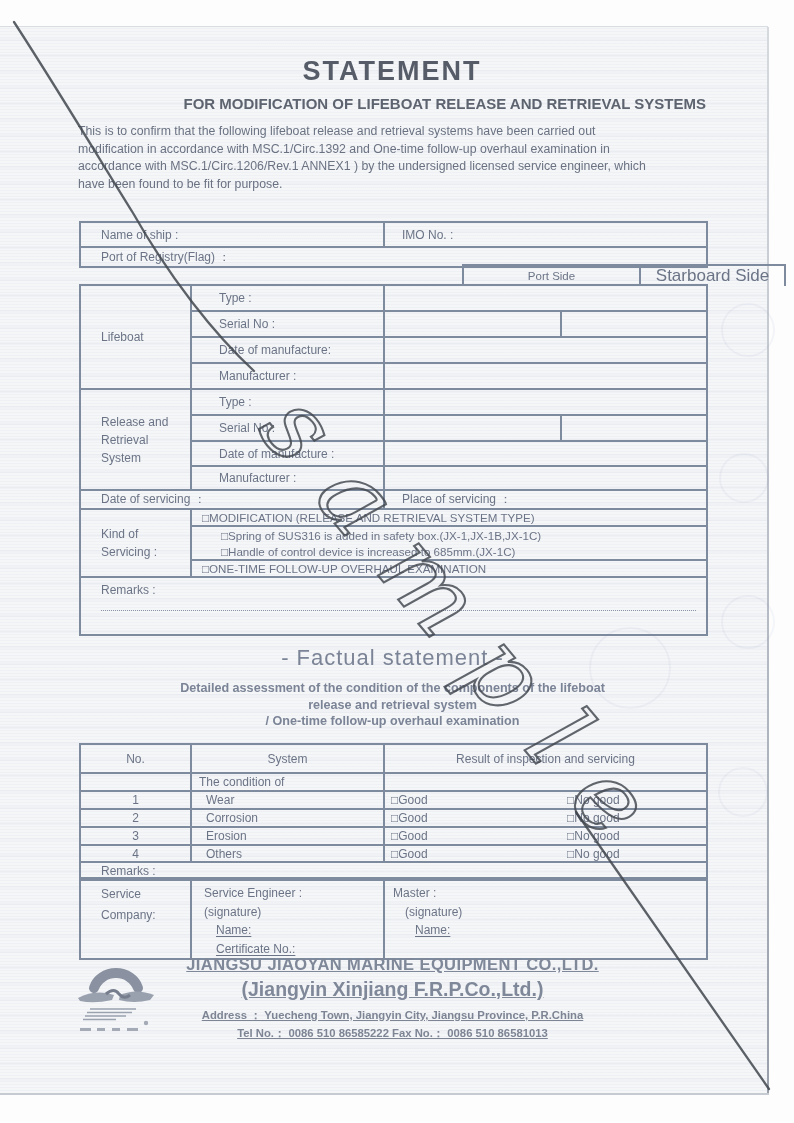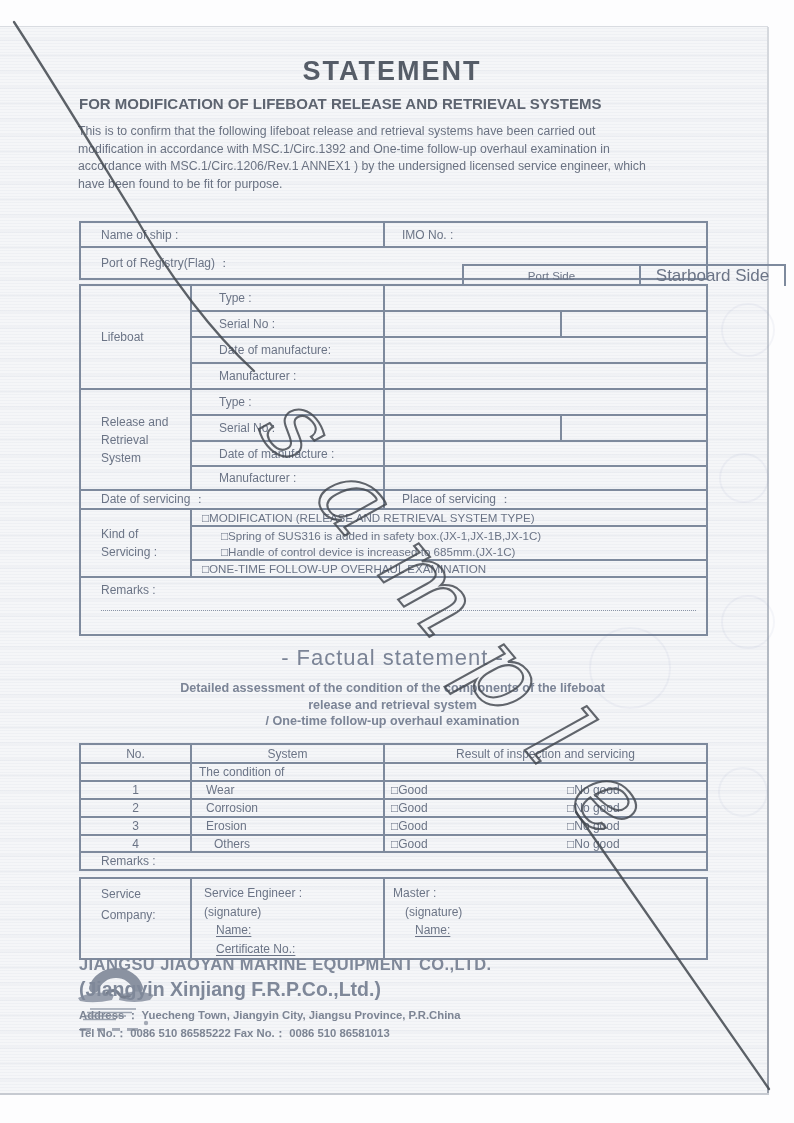--- a/index.html
+++ b/index.html
@@ -24,21 +24,21 @@
       var(--paper);
   }
   .edge-top{position:absolute;left:0;top:26px;width:768px;height:1px;background:#d9dce1;}
   .edge-right{position:absolute;left:767px;top:27px;width:2px;height:1067px;
     background:linear-gradient(180deg,#d6d9de 0%,#b3b9c2 60%,#9aa0ab 100%);}
   .edge-bottom{position:absolute;left:0;top:1093px;width:769px;height:2px;background:#c6cad1;}
 
   .abs{position:absolute;}
   .doc-title{left:0;width:784px;text-align:center;top:56px;
     font-size:27px;font-weight:bold;letter-spacing:2px;color:var(--ink-dark);}
-  .doc-subtitle{left:79px;width:627px;text-align:left;top:95px;
+  .doc-subtitle{left:79px;width:627px;text-align:right;top:95px;
     font-size:15px;font-weight:bold;color:#5d6470;}
   .intro{left:78px;top:123px;width:630px;font-size:12.3px;line-height:17.5px;color:#6a7282;}
 
   table{border-collapse:collapse;table-layout:fixed;position:absolute;}
   td{border:2px solid var(--border);font-size:12px;color:var(--ink);
      padding:0 4px 0 20px;vertical-align:middle;overflow:hidden;}
   td.center{text-align:center;padding:0 2px;}
   td.top{vertical-align:top;padding-top:5px;}
   .prelines{white-space:pre-line;line-height:18px;}
   .noborder-b td{border-bottom:none;}
@@ -49,21 +49,21 @@
   .dotline{border-top:1.5px dotted #8a94a6;margin:13px 6px 0 0;height:0;}
   .ulab{text-decoration:underline;text-underline-offset:2px;}
   .sig-line{line-height:18.5px;}
   .pl12{padding-left:12px;} .pl22{padding-left:22px;}
 
   .factual-title{left:79px;width:627px;top:645px;text-align:center;
     font-size:22px;color:#7b8496;letter-spacing:1px;}
   .factual-sub{left:79px;width:627px;top:680px;text-align:center;
     font-size:12.6px;font-weight:bold;color:#7b8496;line-height:16.5px;}
 
-  .footer-text{left:79px;width:627px;color:var(--brand);}
+  .footer-text{left:79px;width:627px;text-align:center;color:var(--brand);text-decoration:underline;}
   .f-line1{top:955px;font-size:16.5px;font-weight:bold;letter-spacing:.4px;}
   .f-line2{top:978px;font-size:19.5px;font-weight:bold;}
   .f-line3{top:1008px;font-size:11.3px;font-weight:bold;color:#7d8594;}
   .f-line4{top:1026px;font-size:11.3px;font-weight:bold;color:#7d8594;}
 
   .overlay{position:absolute;left:0;top:0;z-index:50;pointer-events:none;}
   .good-flag{display:inline-block;}
   .result-cell{padding-left:6px;margin-left:44px;}
   .result-cell .nogood-pos{position:absolute;left:176px;top:50%;transform:translateY(-50%);}
   .result-inner{position:relative;height:100%;display:flex;align-items:center;}
@@ -89,21 +89,21 @@
   <table style="left:79px;top:221px;width:627px;">
     <colgroup>
         <col style="width:304px">
         <col style="width:323px">
       </colgroup>
     <tbody>
         <tr style="height:25px">
       <td>Name of ship :</td>
       <td style="padding-left:17px">IMO No. :</td>
     </tr>
-    <tr style="height:32px">
+    <tr style="height:20px">
       <td colspan="2">Port of Registry(Flag) ：</td>
     </tr>
   </tbody>
     </table>
 
   <table style="left:462px;top:264px;width:322px;">
     <colgroup>
         <col style="width:177px">
         <col style="width:145px">
       </colgroup>
@@ -195,21 +195,21 @@
     <div>/ One-time follow-up overhaul examination</div>
   </div>
 
   <table style="left:79px;top:743px;width:627px;">
     <colgroup>
         <col style="width:111px">
         <col style="width:193px">
         <col style="width:323px">
       </colgroup>
     <tbody>
-        <tr style="height:19px">
+        <tr style="height:29px">
       <td class="center">No.</td>
       <td class="center">System</td>
       <td class="center">Result of inspection and servicing</td>
     </tr>
     <tr style="height:18px">
       <td></td>
       <td style="padding-left:7px">The condition of</td>
       <td></td>
     </tr>
     <tr style="height:18px">
@@ -237,21 +237,21 @@
       <td style="padding-left:14px">Erosion</td>
       <td class="result-cell">
         <div class="result-inner">
           <span class="good-flag">□Good</span>
           <span class="nogood-pos">□No good</span>
         </div>
       </td>
     </tr>
     <tr style="height:17px">
       <td class="center">4</td>
-      <td style="padding-left:22px">Others</td>
+      <td style="padding-left:14px">Others</td>
       <td class="result-cell">
         <div class="result-inner">
           <span class="good-flag">□Good</span>
           <span class="nogood-pos">□No good</span>
         </div>
       </td>
     </tr>
     <tr style="height:18px">
       <td colspan="3">Remarks :</td>
     </tr>

